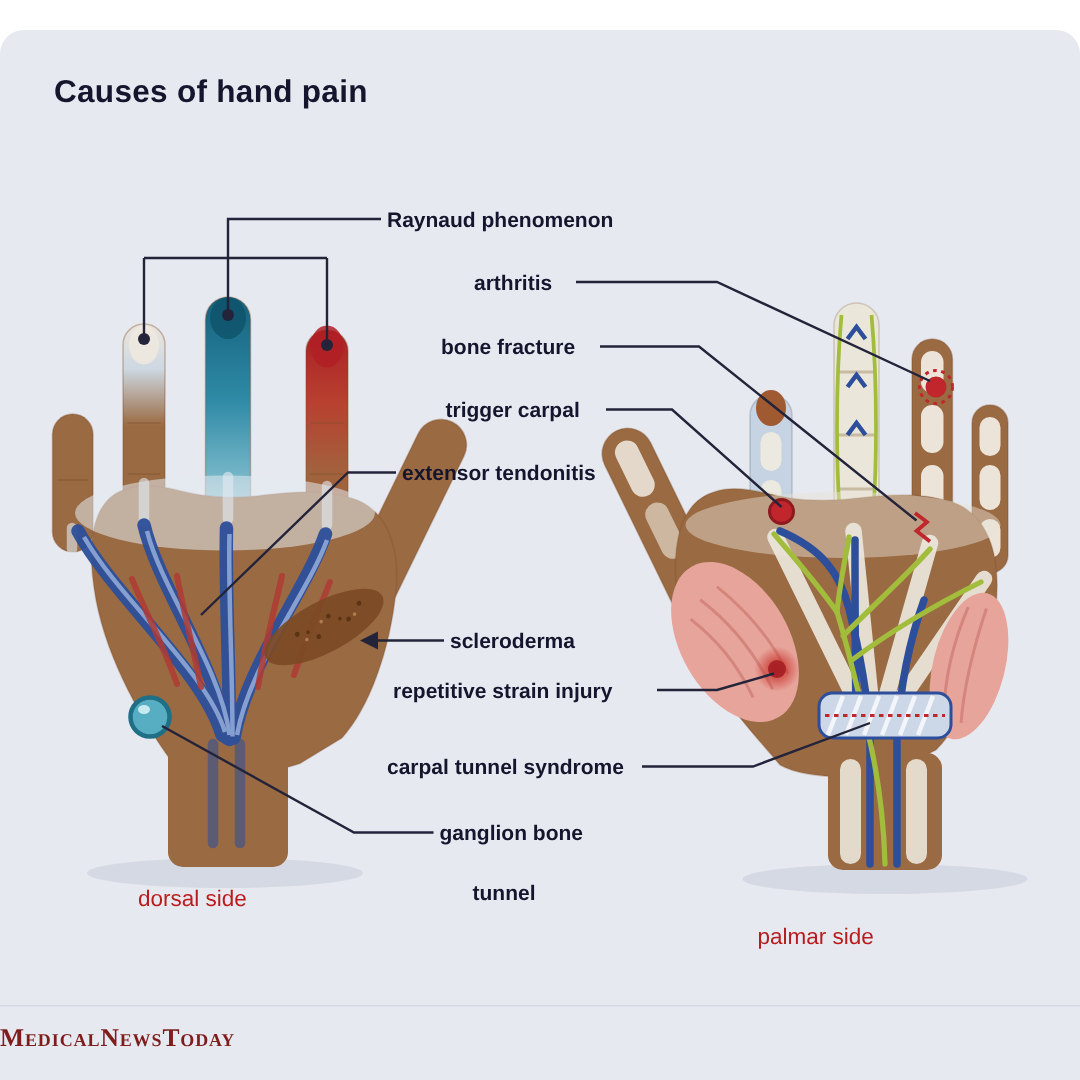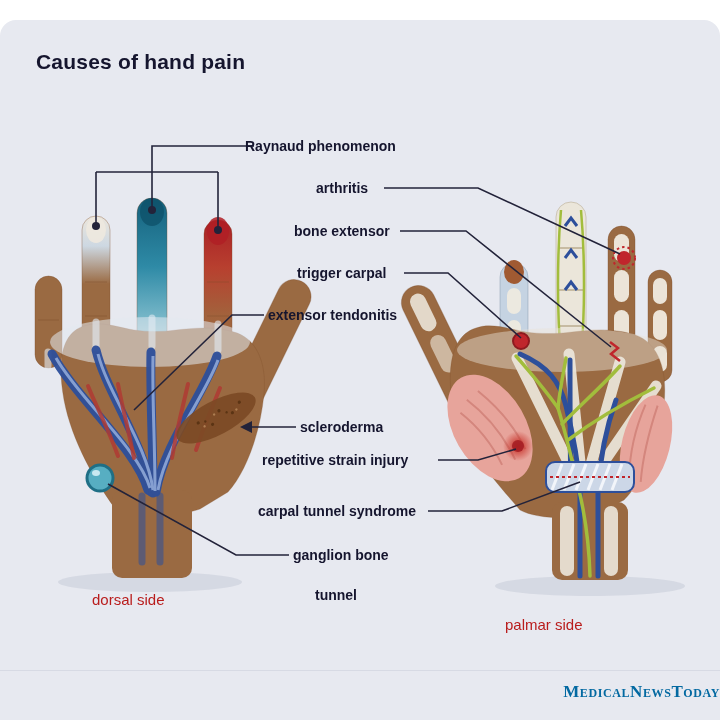--- a/index.html
+++ b/index.html
@@ -16,27 +16,27 @@
   .label{
     position:absolute;font-size:14px;font-weight:700;color:#15152e;white-space:nowrap;
   }
   .caption{
     position:absolute;font-size:15px;font-weight:400;color:#b91c1c;white-space:nowrap;
   }
   .footer-rule{
     position:absolute;left:0;top:650px;width:720px;height:1px;background:#d7dae4;
   }
   .brand{
-    position:absolute;left:0;right:0;top:662px;text-align:right;
+    position:absolute;left:0;right:0;top:662px;text-align:left;
     font-family:"Liberation Serif",serif;font-variant:small-caps;
-    font-weight:600;font-size:17px;letter-spacing:.6px;color:#0369a1;
+    font-weight:600;font-size:17px;letter-spacing:.6px;color:#7f1d1d;
   }
   svg.art{position:absolute;left:0;top:0;width:720px;height:720px}
   
-  #lb-raynaud{left:245px;top:118px}
+  #lb-raynaud{left:258px;top:118px}
   #lb-arthritis{left:316px;top:160px}
   #lb-bone-fracture{left:294px;top:203px}
   #lb-trigger-finger{left:297px;top:245px}
   #lb-extensor-tendonitis{left:268px;top:287px}
   #lb-scleroderma{left:300px;top:399px}
   #lb-rsi{left:262px;top:432px}
   #lb-carpal-tunnel{left:258px;top:483px}
   #lb-ganglion-cyst{left:293px;top:527px}
   #lb-overuse{left:315px;top:567px}
   #cap-dorsal{left:92px;top:571px}
@@ -287,21 +287,21 @@
     <g fill="#23233a">
       <circle cx="152" cy="190" r="4"></circle>
       <circle cx="96" cy="206" r="4"></circle>
       <circle cx="218" cy="210" r="4"></circle>
       <path d="M240,407 L252,401 L252,413 Z"></path>
     </g>
   </svg>
 
   <div class="label" id="lb-raynaud">Raynaud phenomenon</div>
   <div class="label" id="lb-arthritis">arthritis</div>
-  <div class="label" id="lb-bone-fracture">bone extensor</div>
+  <div class="label" id="lb-bone-fracture">bone fracture</div>
   <div class="label" id="lb-trigger-finger">trigger carpal</div>
   <div class="label" id="lb-extensor-tendonitis">extensor tendonitis</div>
   <div class="label" id="lb-scleroderma">scleroderma</div>
   <div class="label" id="lb-carpal-tunnel">carpal tunnel syndrome</div>
   <div class="label" id="lb-rsi">repetitive strain injury</div>
   <div class="label" id="lb-ganglion-cyst">ganglion bone</div>
   <div class="label" id="lb-overuse">tunnel</div>
 
   <div class="caption" id="cap-dorsal">dorsal side</div>
   <div class="caption" id="cap-palmar">palmar side</div>

